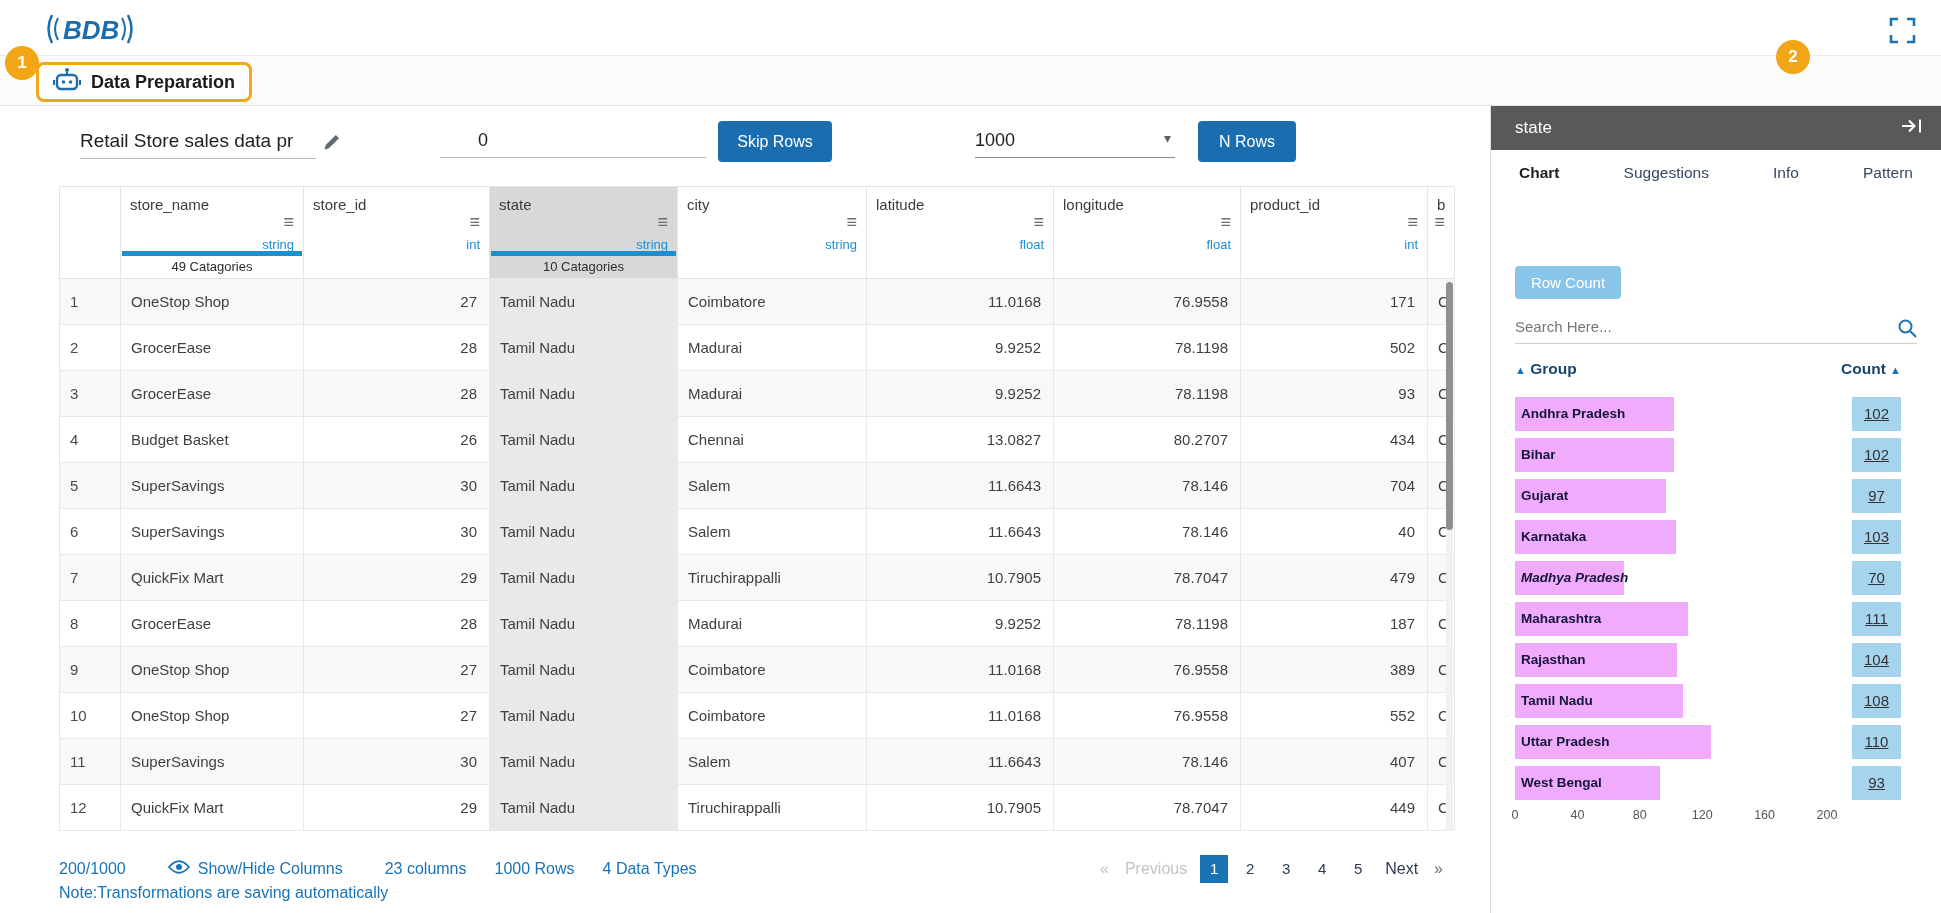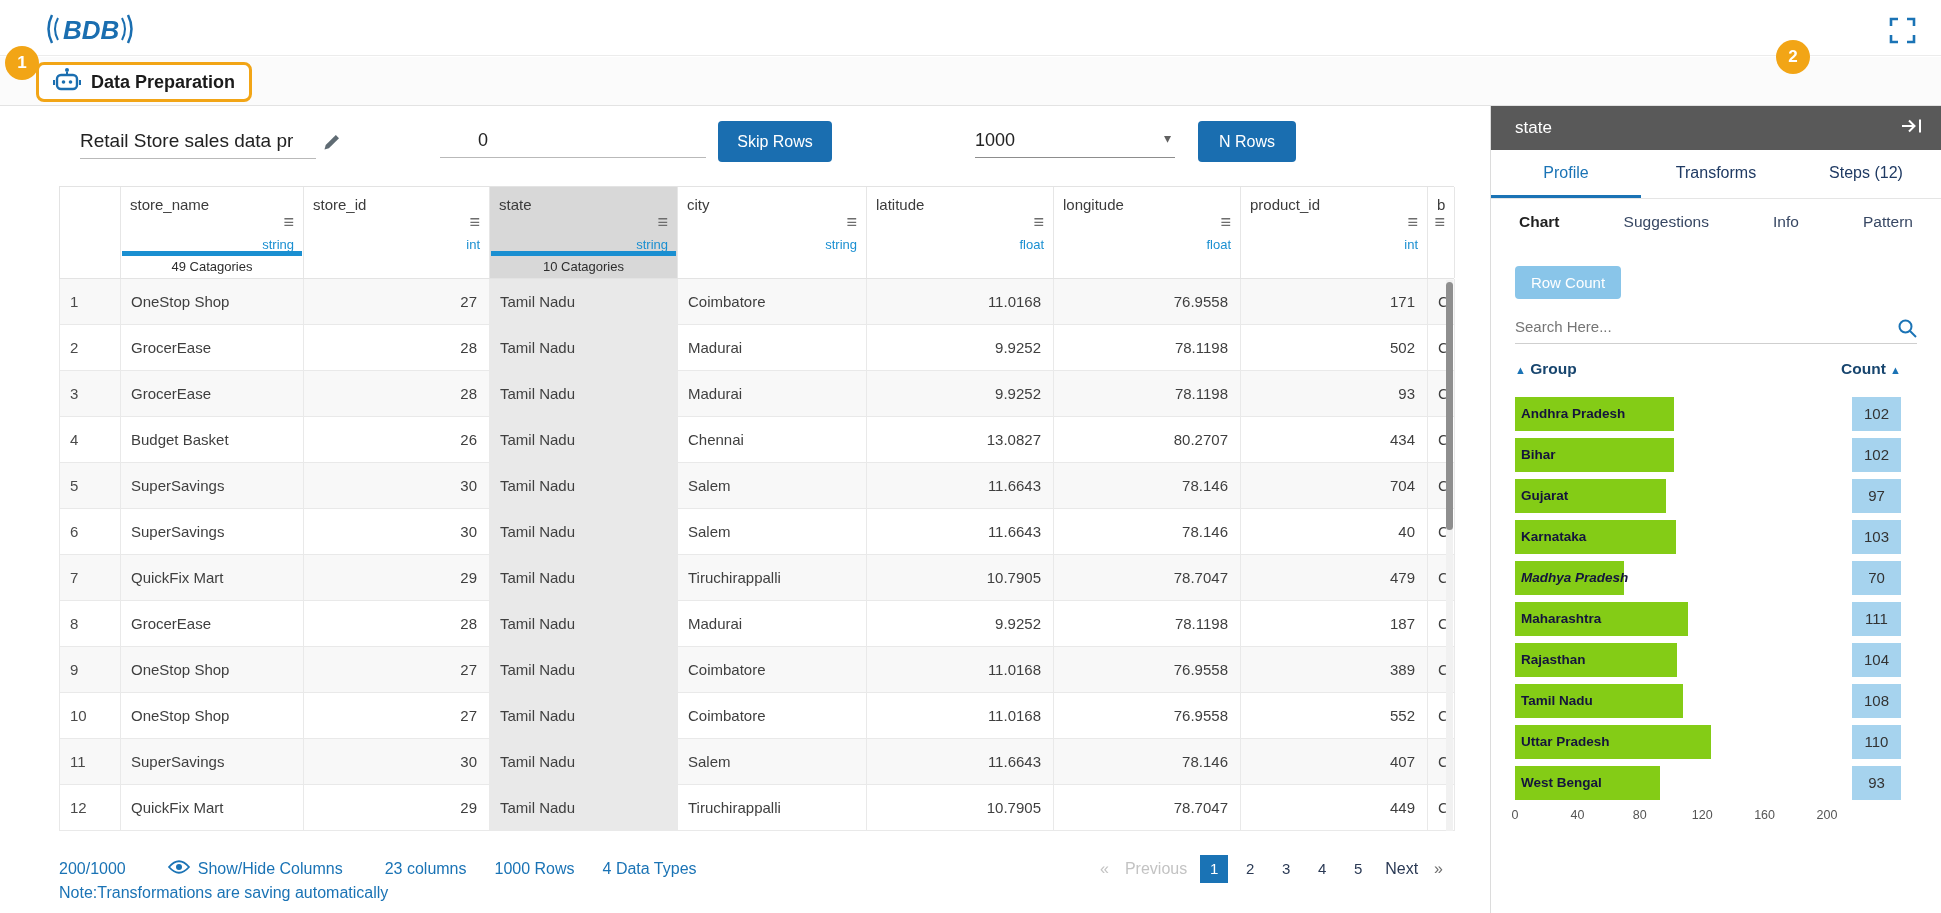--- a/index.html
+++ b/index.html
@@ -76,23 +76,23 @@
   .sb-subtab.active { color:#1f1f1f; font-weight:bold; }
   .rowcount-btn { position:absolute; left:24px; top:160px; width:106px; height:33px; background:#89c5e9; color:#fff; border:none; border-radius:4px; font-size:15px; font-family:"Liberation Sans",sans-serif; cursor:pointer; }
   .search-wrap { position:absolute; left:24px; right:24px; top:206px; height:32px; border-bottom:1px solid #cfcfcf; }
   .search-input { width:100%; border:none; outline:none; background:transparent; font-size:15px; color:#333; padding:6px 26px 6px 0; font-family:"Liberation Sans",sans-serif; }
   .search-icon { position:absolute; right:0; top:6px; cursor:pointer; }
   .group-header { position:absolute; left:24px; right:40px; top:254px; display:flex; justify-content:space-between; font-size:15.5px; font-weight:bold; color:#17456e; }
   .sort-tri { color:#1a73b5; font-size:11px; }
   .ghdr { cursor:pointer; }
   .chart { position:absolute; left:24px; right:40px; top:288px; height:412px; }
   .bar-row { position:relative; height:41px; }
-  .bar { position:absolute; left:0; top:3px; height:34px; background:#84cc16; }
+  .bar { position:absolute; left:0; top:3px; height:34px; background:#f0abfc; }
   .bar-label { display:block; font-size:13.5px; font-weight:bold; color:#14143c; line-height:34px; padding-left:6px; white-space:nowrap; }
-  .count-cell { position:absolute; right:0; top:3px; width:49px; height:34px; background:#a6d3ee; text-align:center; line-height:34px; font-size:15px; color:#333; }
+  .count-cell { position:absolute; right:0; top:3px; width:49px; height:34px; background:#a6d3ee; text-align:center; line-height:34px; font-size:15px; color:#333;text-decoration:underline; }
   .x-axis { position:absolute; left:24px; top:702px; width:340px; height:18px; }
   .tick { position:absolute; top:0; transform:translateX(-50%); font-size:12.5px; color:#555; }
 </style>
 </head>
 <body>
 
 <div class="topbar">
   <div class="logo">
     <svg width="96" height="40" viewBox="0 0 96 40">
       <path d="M8 6 Q1 20 8 34" stroke="#1a6eb0" stroke-width="2.5" fill="none"></path>
@@ -376,25 +376,20 @@
 
 <div class="sidebar">
   <div class="sb-header">
     <span>state</span>
     <span>
       <svg width="22" height="16" viewBox="0 0 22 16">
         <path d="M1 8h12 M8 2.5L13.5 8 8 13.5 M19 1.5v13" stroke="#fff" stroke-width="2" fill="none"></path>
       </svg>
     </span>
   </div>
-  <div class="sb-tabs">
-    <span class="sb-tab active">Profile</span>
-    <span class="sb-tab">Transforms</span>
-    <span class="sb-tab">Steps (12)</span>
-  </div>
   <div class="sb-subtabs">
     <span class="sb-subtab active">Chart</span>
     <span class="sb-subtab">Suggestions</span>
     <span class="sb-subtab">Info</span>
     <span class="sb-subtab">Pattern</span>
   </div>
   <button class="rowcount-btn">Row Count</button>
   <div class="search-wrap">
     <input class="search-input" type="text" placeholder="Search Here..." style="">
     <span class="search-icon">

